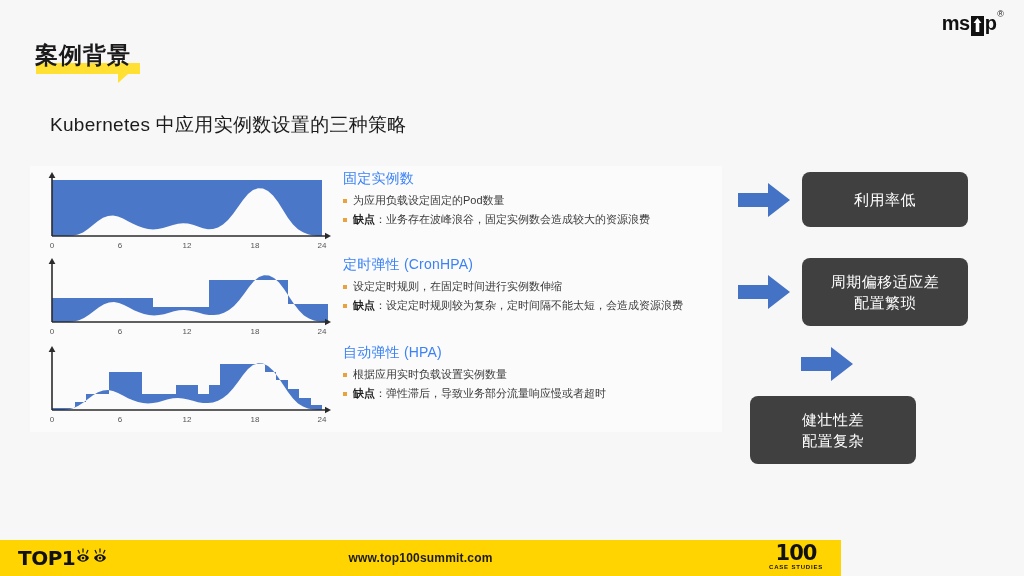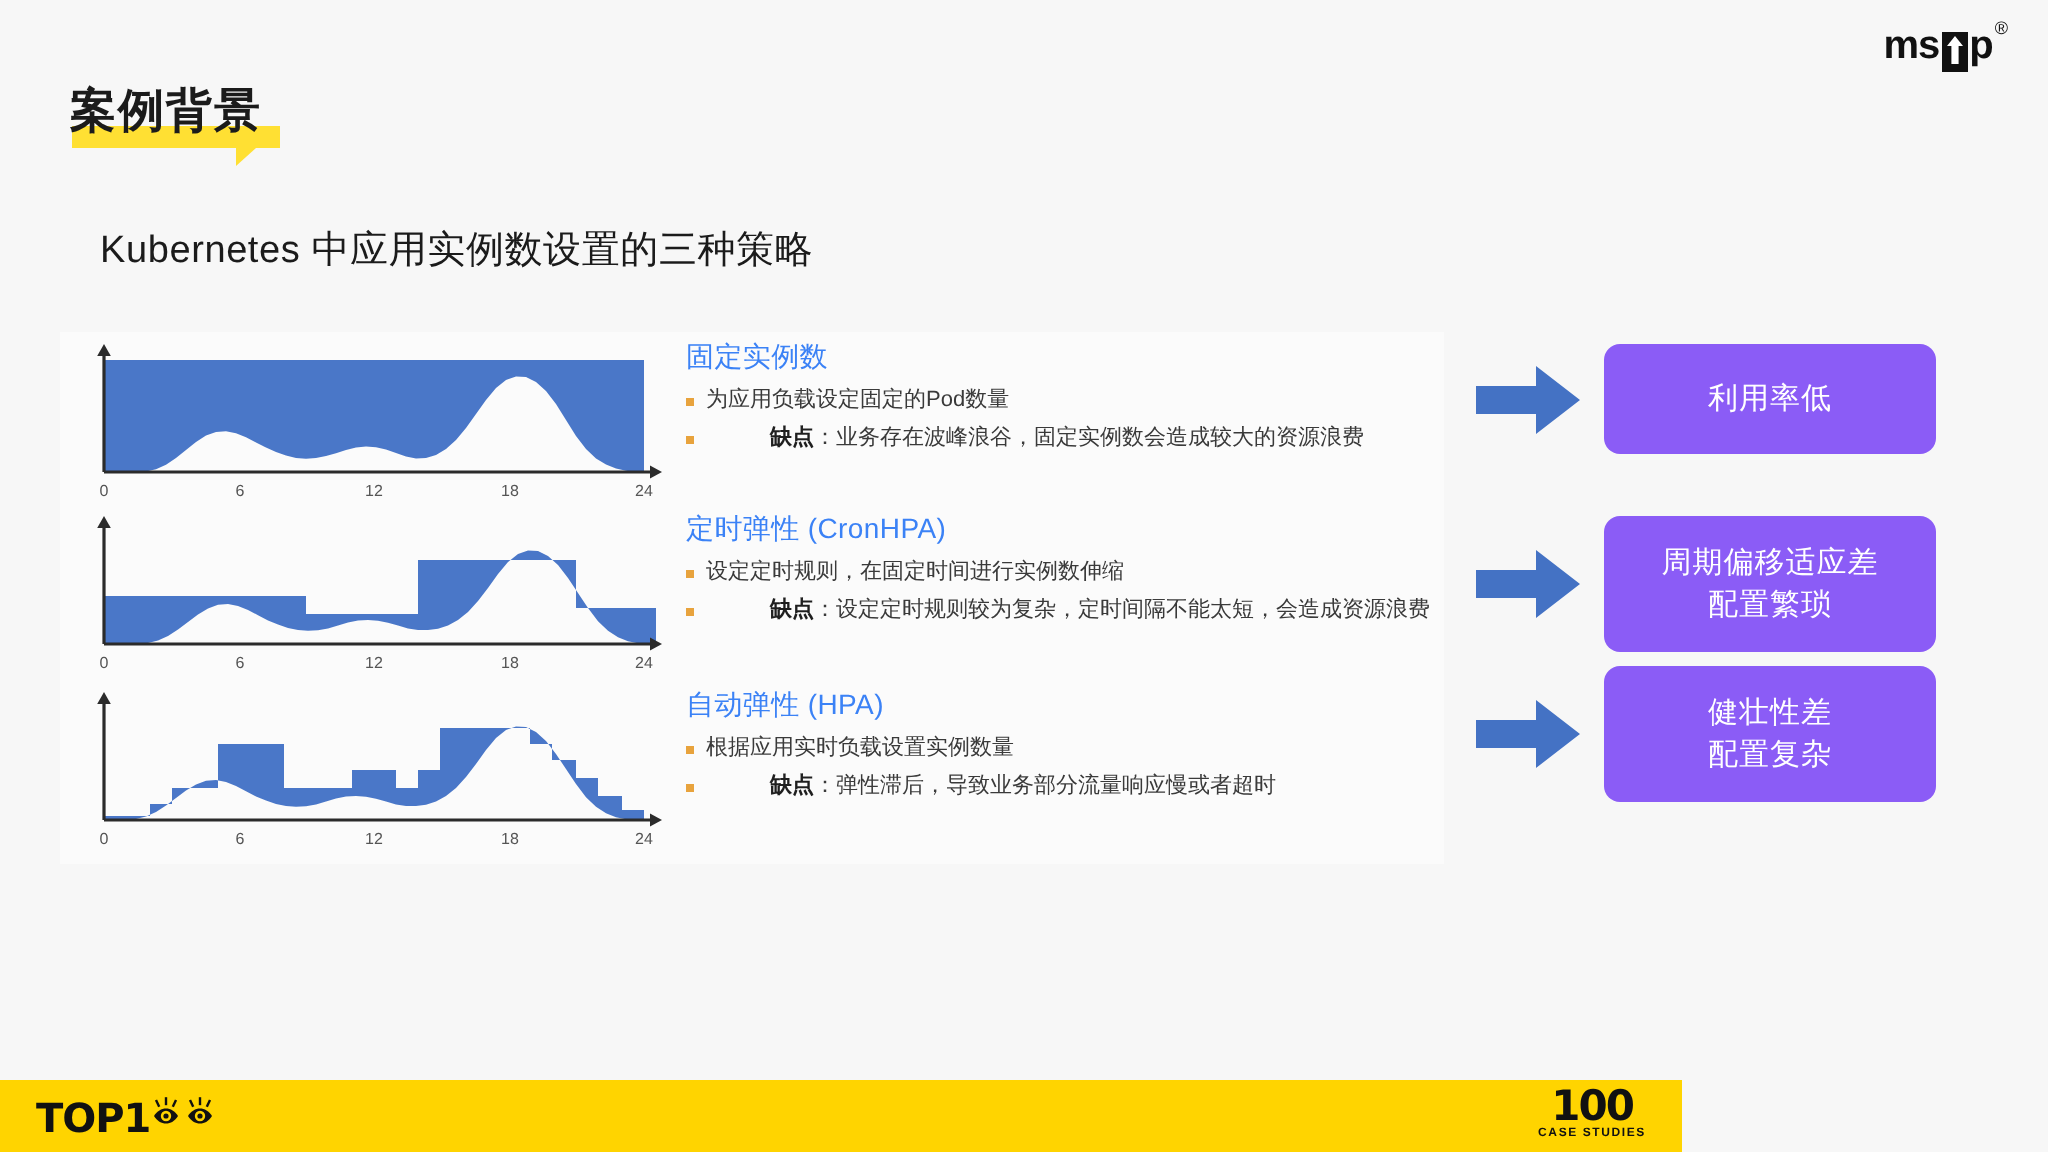--- a/index.html
+++ b/index.html
@@ -137,40 +137,40 @@
     line-height: 13px;
   }
   .bullet-mark {
     width: 4px;
     height: 4px;
     background: #e8a33d;
     margin-right: 6px;
     margin-top: 5px;
     flex: 0 0 4px;
   }
-  .bullet-strong { font-weight: bold; color: #1f1f1f; margin-left: 32px; }
+  .bullet-strong { font-weight: bold; color: #1f1f1f; }
 
   
   .outcome-group {
     position: absolute;
     display: flex;
     align-items: center;
   }
   .outcome-0 { left: 738px; top: 172px; }
   .outcome-1 { left: 738px; top: 258px; }
-  .outcome-2 { left: 738px; top: 333px; }
+  .outcome-2 { left: 738px; top: 344px; flex-direction: column; }
 
   .block-arrow { width: 52px; height: 40px; flex: 0 0 52px; }
   .block-arrow svg { display: block; }
 
   .outcome-box {
     margin-left: 12px;
     width: 166px;
     border-radius: 8px;
-    background: #8b5cf6;
+    background: #404040;
     color: #ffffff;
     display: flex;
     flex-direction: column;
     align-items: center;
     justify-content: center;
     font-size: 15px;
     line-height: 21px;
     letter-spacing: 0.5px;
   }
   .box-h1 { height: 55px; }
@@ -427,18 +427,19 @@
           <circle cx="25" cy="12" r="2.6" fill="#ffd400"></circle>
           <circle cx="25" cy="12" r="1.3" fill="#111"></circle>
           <path d="M20,4 L21.6,7.4" stroke="#111" stroke-width="1.2"></path>
           <path d="M25,2.6 L25,6.6" stroke="#111" stroke-width="1.2"></path>
           <path d="M30,4 L28.4,7.4" stroke="#111" stroke-width="1.2"></path>
         </g>
       </svg>
     </span>
   </div>
 
+  <div class="footer-url">www.top100summit.com</div>
 
   <div class="footer-right-logo">
     <div class="hundred">100</div>
     <div class="case">CASE STUDIES</div>
   </div>
 </div>
 
 </body></html>

